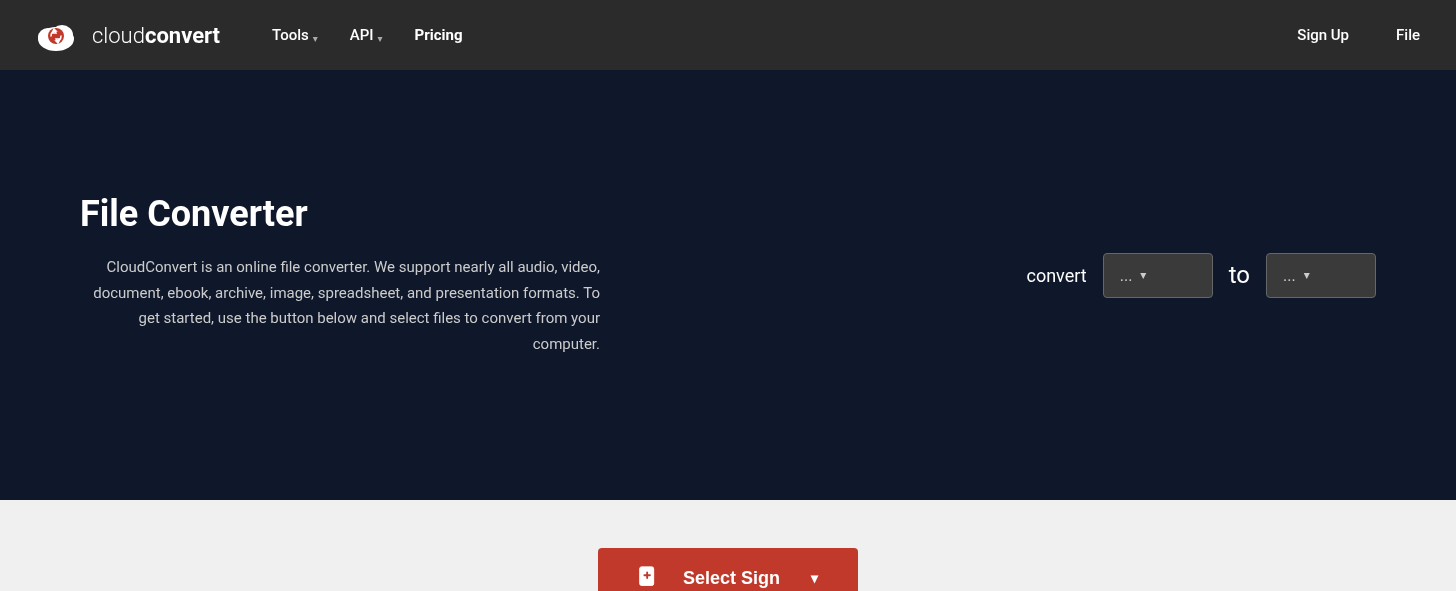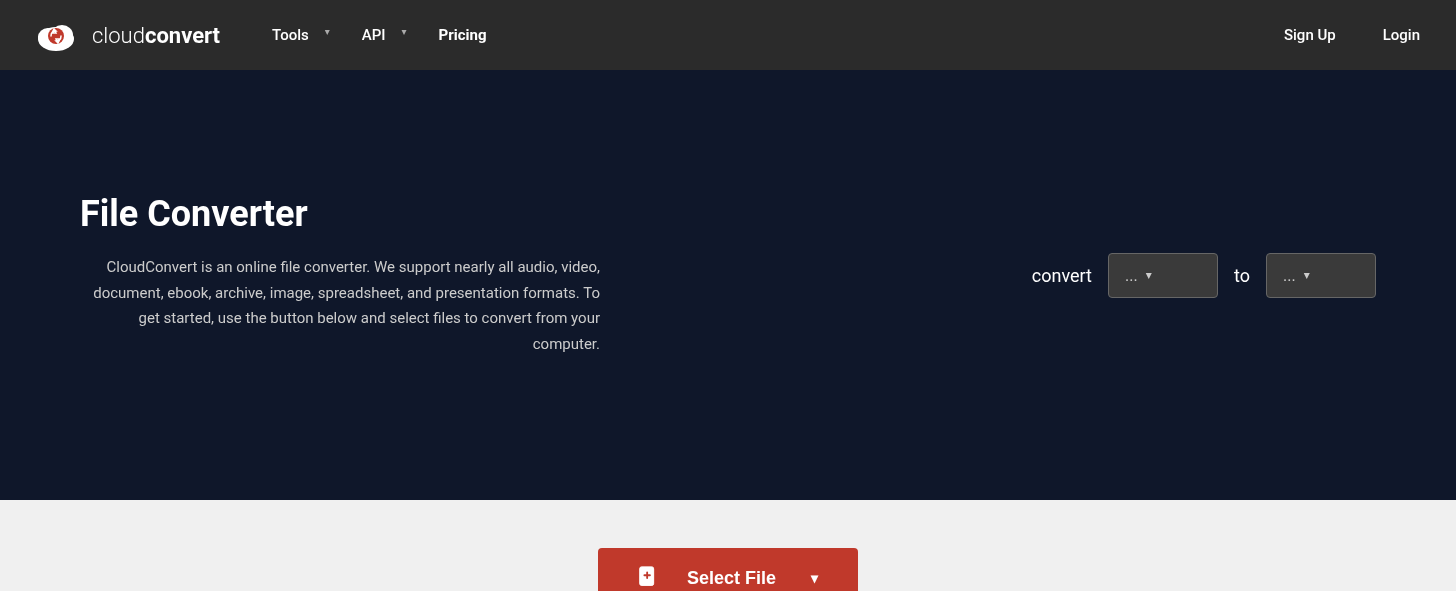--- a/index.html
+++ b/index.html
@@ -54,22 +54,22 @@
       flex: 1;
     }
 
     .nav-item {
       color: #ffffff;
       font-size: 15px;
       font-weight: 500;
       padding: 8px 12px;
       cursor: pointer;
       display: flex;
-      align-items: flex-start;
-      gap: 16px;
+      align-items: flex-end;
+      gap: 4px;
       text-decoration: none;
       white-space: nowrap;
     }
 
     .nav-chevron {
       font-size: 10px;
       color: #aaaaaa;
     }
 
     .nav-pricing {
@@ -152,21 +152,21 @@
       font-size: 16px;
     }
 
     .format-chevron {
       color: #cccccc;
       font-size: 12px;
     }
 
     .to-label {
       color: #ffffff;
-      font-size: 18px;
+      font-size: 24px;
       font-weight: 400;
     }
 
     .bottom-section {
       background: #f0f0f0;
       padding: 48px 0;
       display: flex;
       justify-content: center;
       align-items: center;
       min-height: 150px;
@@ -237,21 +237,21 @@
       <span>API</span>
       <span class="nav-chevron">▾</span>
     </a>
     <a class="nav-item nav-pricing" href="#">
       <span>Pricing</span>
     </a>
   </nav>
 
   <div class="header-right">
     <a class="header-btn" href="#">Sign Up</a>
-    <a class="header-btn" href="#">Login</a>
+    <a class="header-btn" href="#">File</a>
   </div>
 </header>
 
 <section class="hero">
   <div class="hero-left">
     <h1 class="hero-title">File Converter</h1>
     <p class="hero-description">CloudConvert is an online file converter. We support nearly all audio, video, document, ebook, archive, image, spreadsheet, and presentation formats. To get started, use the button below and select files to convert from your computer.</p>
   </div>
 
   <div class="hero-right">
@@ -271,16 +271,16 @@
   </div>
 </section>
 
 <section class="bottom-section">
   <button class="select-file-btn">
     <svg class="file-icon" viewBox="0 0 22 26" xmlns="http://www.w3.org/2000/svg">
       <rect x="1" y="1" width="15" height="20" rx="2" ry="2" fill="white" stroke="white" stroke-width="0.5"></rect>
       <rect x="1" y="1" width="15" height="20" rx="2" ry="2" fill="rgba(255,255,255,0.15)" stroke="white" stroke-width="1"></rect>
       <path d="M9 7 L9 13 M6 10 L12 10" stroke="#c0392b" stroke-width="2" stroke-linecap="round"></path>
     </svg>
-    <span class="btn-text">Select File</span>
+    <span class="btn-text">Select Sign</span>
     <span class="btn-chevron">▾</span>
   </button>
 </section>
 
 </body></html>

